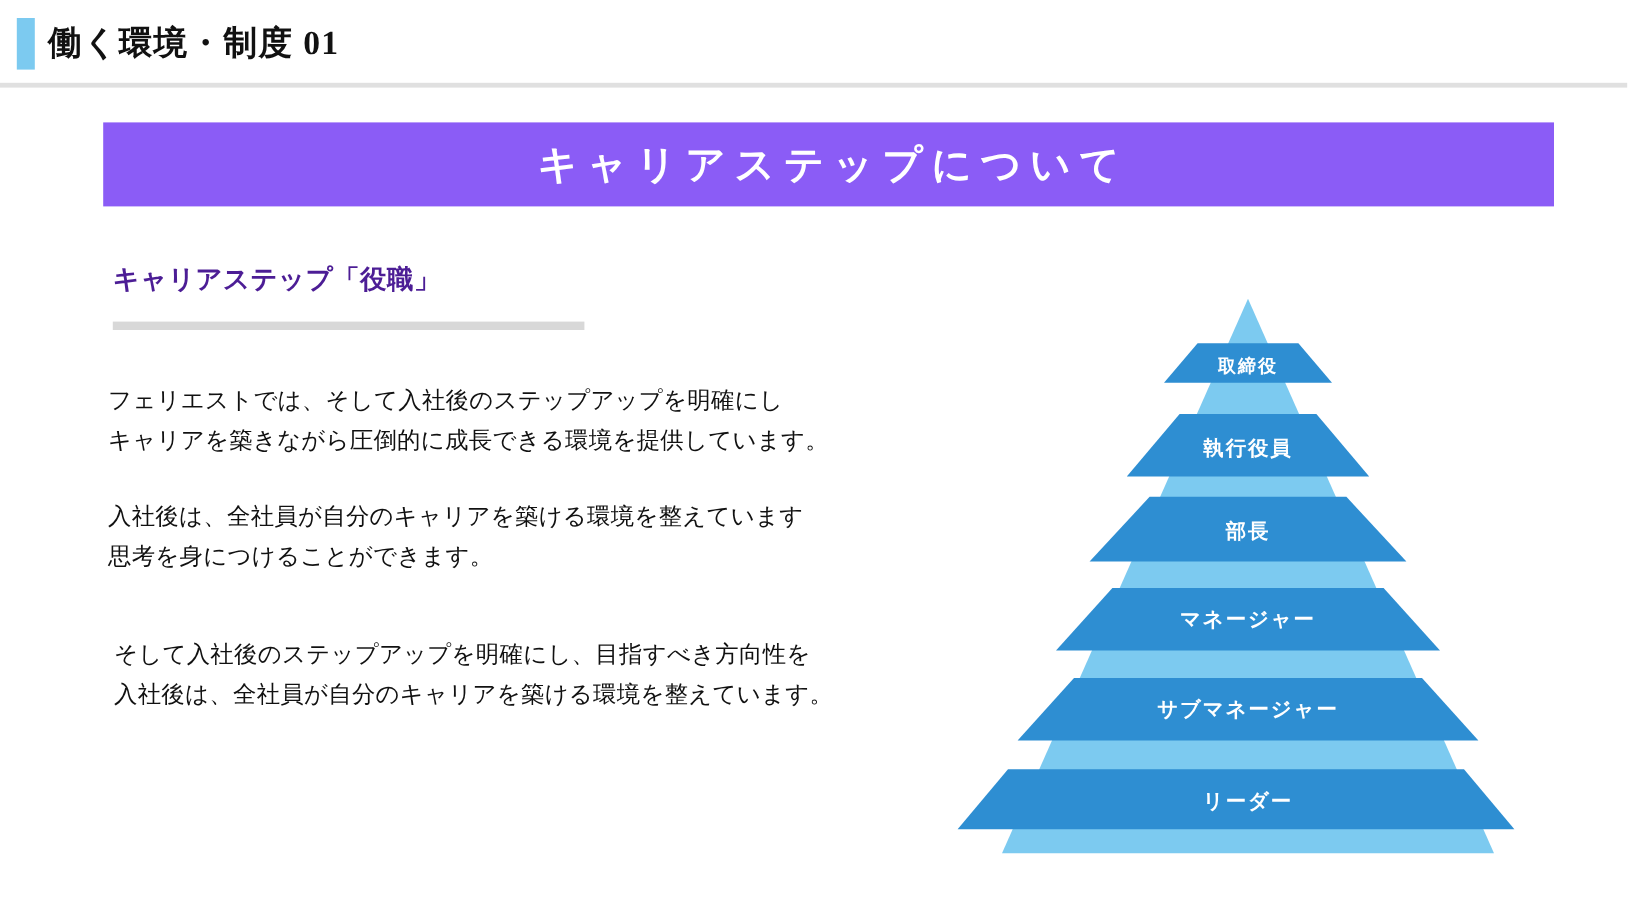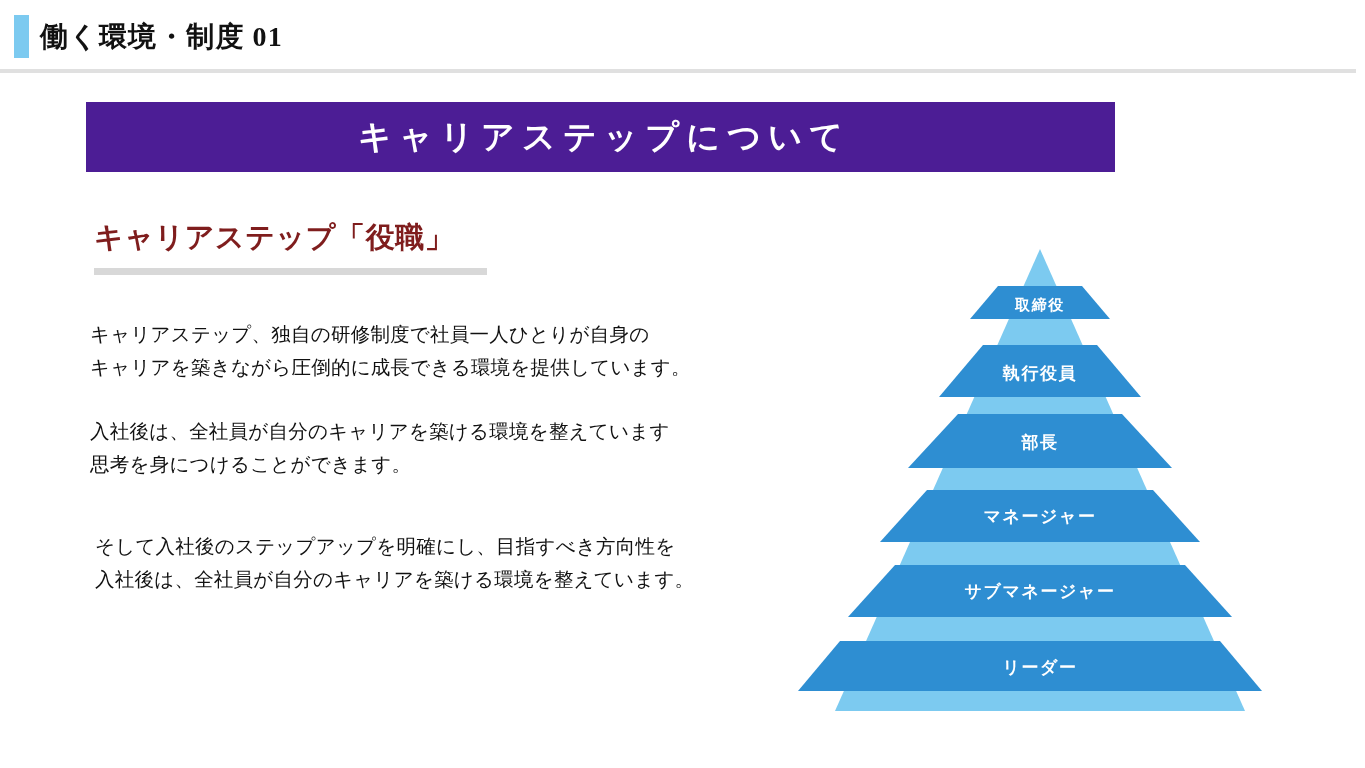--- a/index.html
+++ b/index.html
@@ -52,45 +52,45 @@
     width: 1356px;
     height: 4px;
     background: #e0e0e0;
   }
 
   
   .banner {
     position: absolute;
     left: 86px;
     top: 102px;
-    width: 1029px;
+    width: 1209px;
     height: 70px;
-    background: #4c1d95;
+    background: #8b5cf6;
     display: flex;
     align-items: center;
     justify-content: center;
   }
   .banner-title {
     font-size: 33px;
     font-weight: bold;
     color: #ffffff;
     letter-spacing: 0.22em;
     text-indent: 0.22em;
     white-space: nowrap;
   }
 
   
   .section-heading {
     position: absolute;
     left: 94px;
     top: 218px;
-    font-size: 29px;
+    font-size: 22px;
     font-weight: bold;
     letter-spacing: 0.02em;
-    color: #7f1d1d;
+    color: #4c1d95;
     white-space: nowrap;
   }
   .section-underline {
     position: absolute;
     left: 94px;
     top: 268px;
     width: 393px;
     height: 7px;
     background: #d8d8d8;
   }
@@ -140,21 +140,21 @@
 </div>
 
 <div class="banner">
   <div class="banner-title">キャリアステップについて</div>
 </div>
 
 <div class="section-heading">キャリアステップ「役職」</div>
 <div class="section-underline"></div>
 
 <div class="body-copy">
-  <p class="para p1">キャリアステップ、独自の研修制度で社員一人ひとりが自身の
+  <p class="para p1">フェリエストでは、そして入社後のステップアップを明確にし
 キャリアを築きながら圧倒的に成長できる環境を提供しています。</p>
   <p class="para p2">入社後は、全社員が自分のキャリアを築ける環境を整えています
 思考を身につけることができます。</p>
   <p class="para p3">そして入社後のステップアップを明確にし、目指すべき方向性を
 入社後は、全社員が自分のキャリアを築ける環境を整えています。</p>
 </div>
 
 <div class="pyramid">
   <svg width="520" height="490" viewBox="0 0 520 490" xmlns="http://www.w3.org/2000/svg">
 

